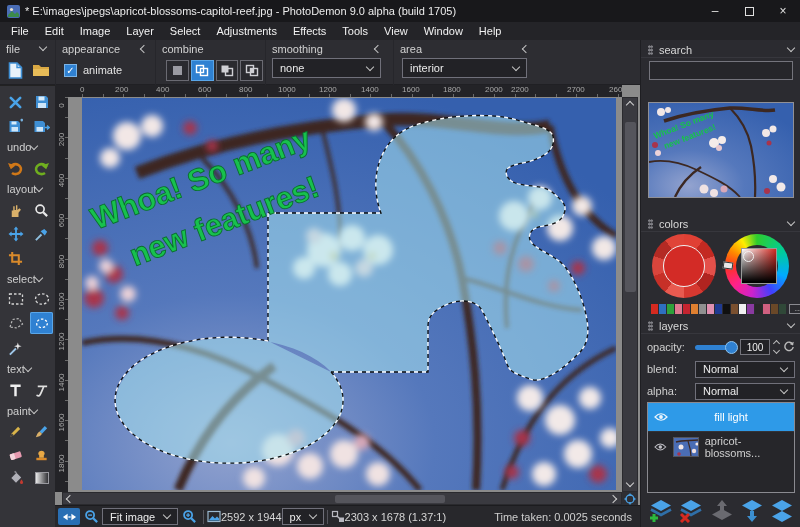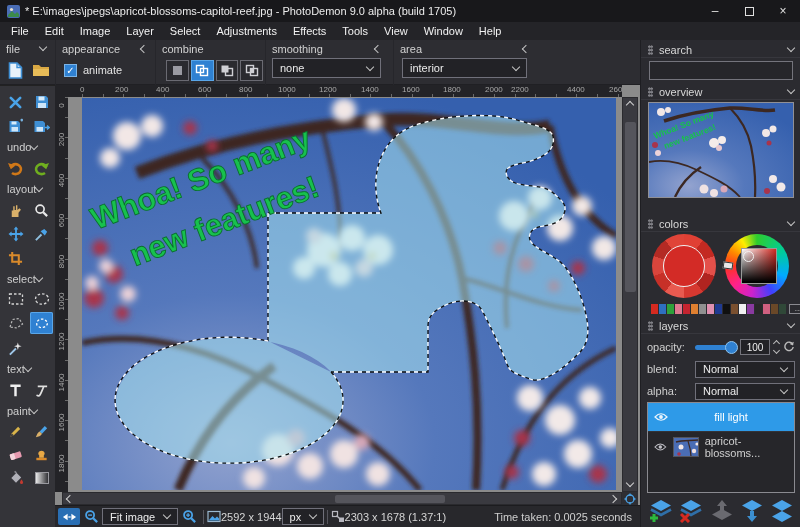--- a/index.html
+++ b/index.html
@@ -423,21 +423,21 @@
     <span style="left:88px">400</span>
       <span style="left:130px">600</span>
     <span style="left:171px">800</span>
       <span style="left:210px">1000</span>
     <span style="left:251px">1200</span>
       <span style="left:293px">1400</span>
     <span style="left:334px">1600</span>
       <span style="left:375px">1800</span>
     <span style="left:417px">2000</span>
       <span style="left:443px">2200</span>
-    <span style="left:499px">4400</span>
+    <span style="left:499px">2700</span>
       <span style="left:541px">2600</span>
   </div>
   <div id="vruler">
     <span style="top:4px">0</span>
       <span style="top:38px">200</span>
     <span style="top:79px">400</span>
       <span style="top:119px">600</span>
     <span style="top:160px">800</span>
       <span style="top:200px">1000</span>
     <span style="top:240px">1200</span>
@@ -636,26 +636,20 @@
 
 <div id="rightpanel">
   <div class="phdr" style="top:2px">
       <span class="grip"></span>
       <span>search</span>
       <span class="sp"></span>
       <span class="cv"></span>
     </div>
   <input id="searchinput" type="text" style="">
 
-  <div class="phdr" style="top:44px">
-      <span class="grip"></span>
-      <span>overview</span>
-      <span class="sp"></span>
-      <span class="cv"></span>
-    </div>
   <div id="overviewbox">
     <svg width="144" height="94" viewBox="0 0 144 94">
       <defs>
           <radialGradient id="sky2" cx="28%" cy="88%" r="95%">
             <stop offset="0" stop-color="#93a3cf"></stop>
             <stop offset="0.4" stop-color="#5578bc"></stop>
             <stop offset="1" stop-color="#3560ae"></stop>
           </radialGradient>
         </defs>
       <rect width="144" height="94" fill="url(#sky2)"></rect>

